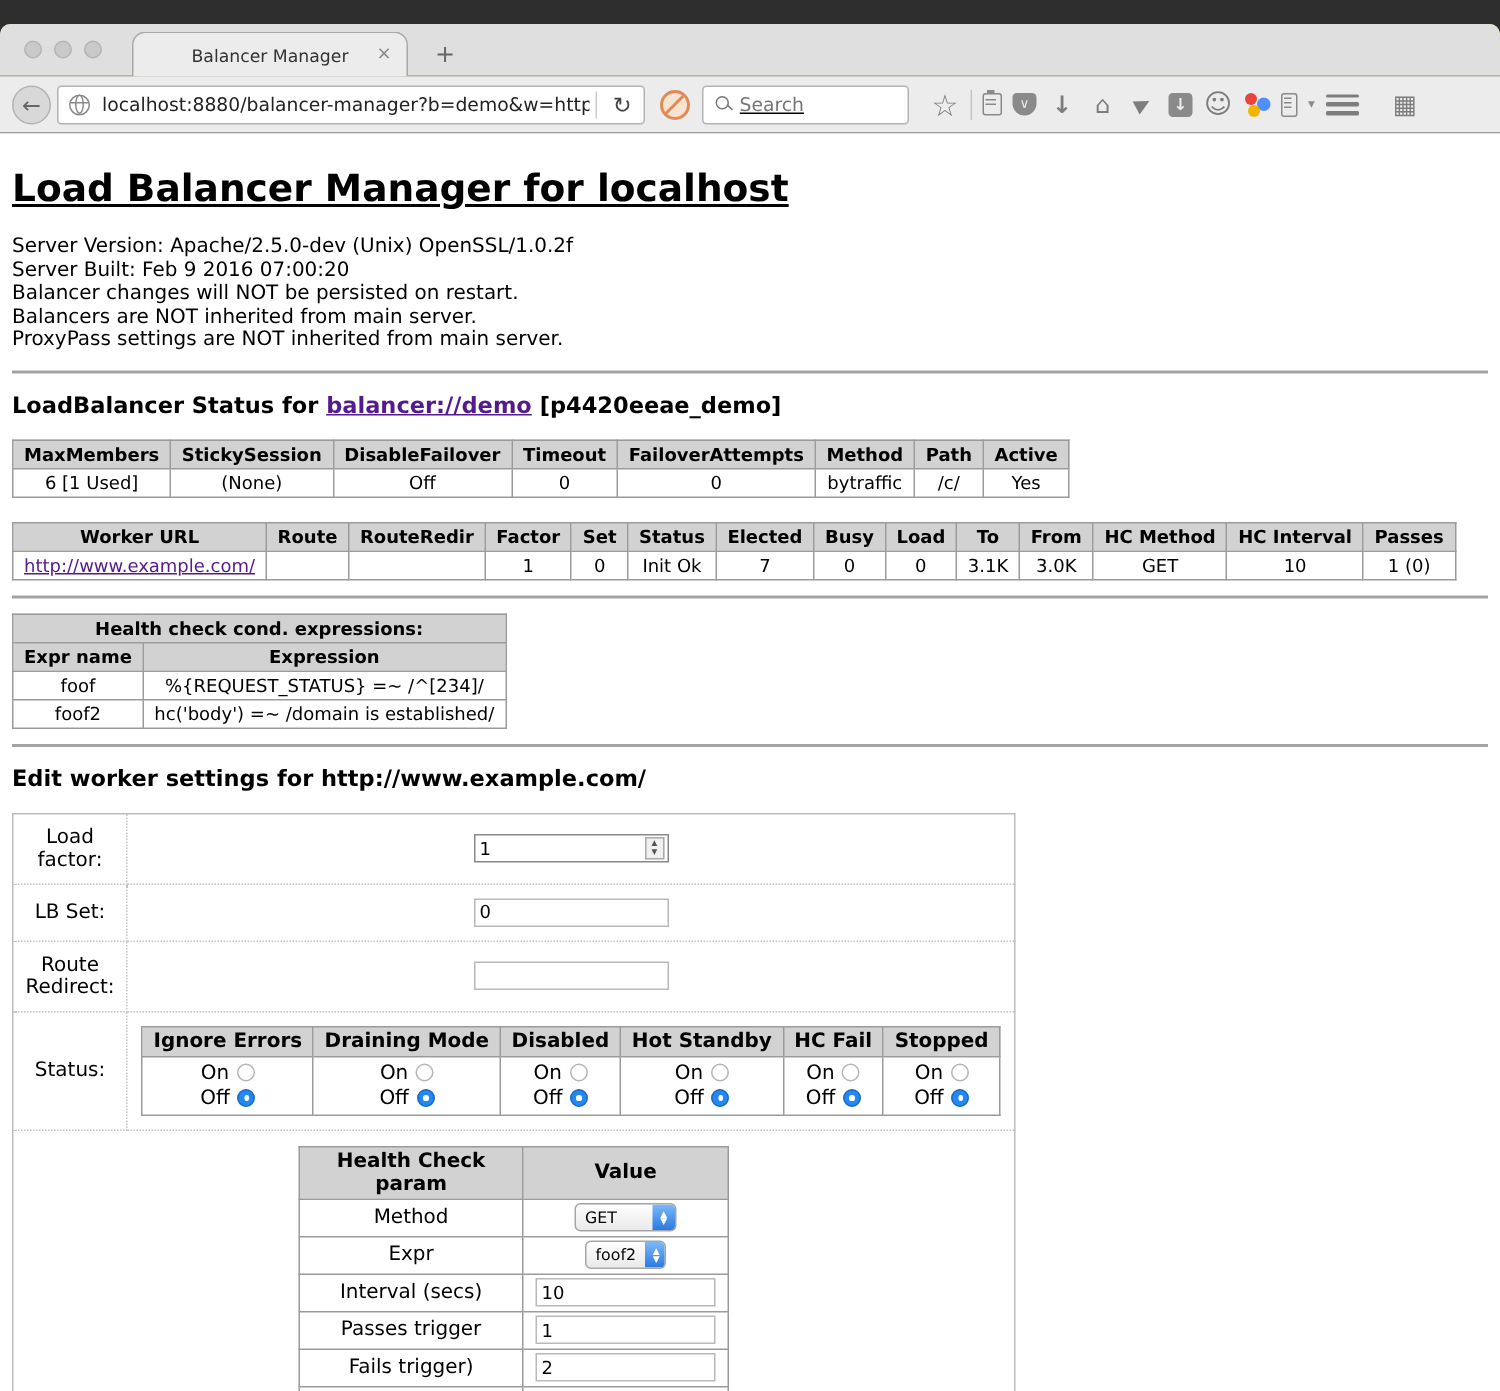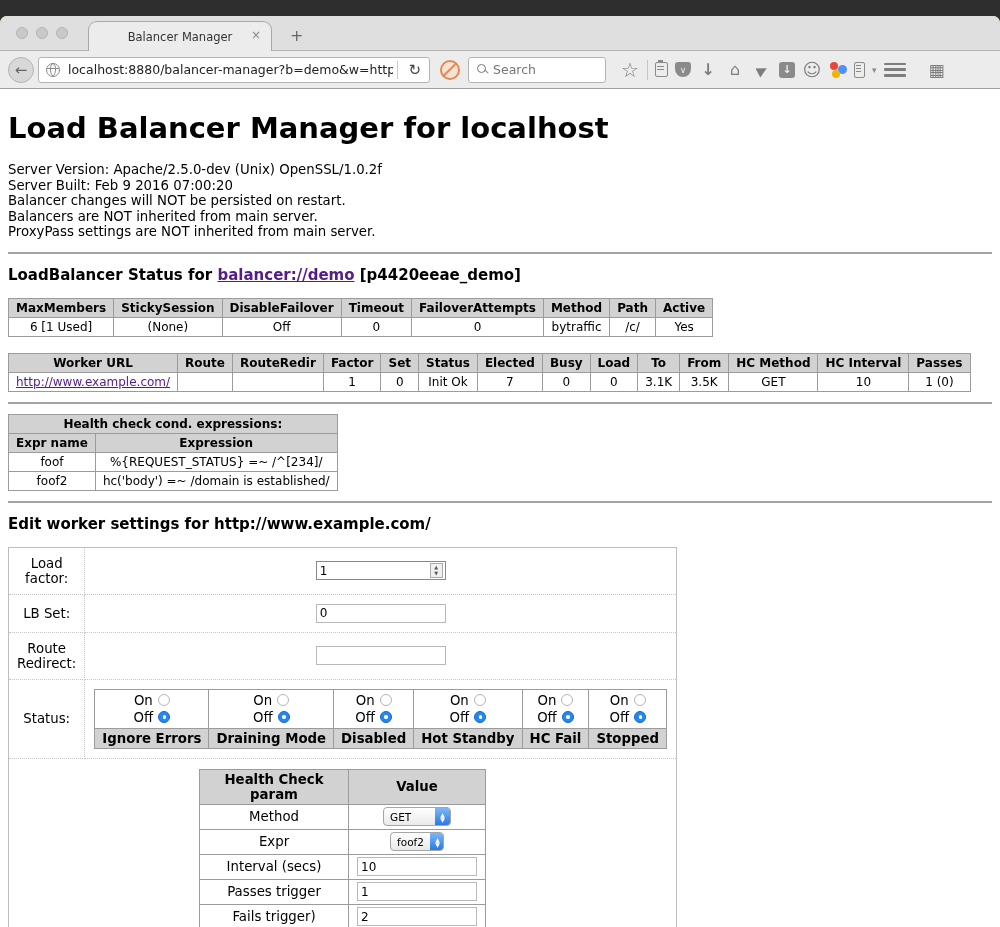--- a/index.html
+++ b/index.html
@@ -20,21 +20,21 @@
   .back-btn{width:26px;height:26px;border-radius:50%;background:#d8d8d8;border:1px solid #b3b3b3;color:#666;font-size:15px;display:flex;align-items:center;justify-content:center;box-sizing:border-box;flex:none;}
   .urlbar{width:392px;height:26px;background:#fff;border:1px solid #b3b3b3;border-radius:3px;margin-left:4px;display:flex;align-items:center;box-sizing:border-box;flex:none;}
   .globe{width:14px;height:14px;border:1.5px solid #8a8a8a;border-radius:50%;margin:0 6px 0 7px;position:relative;box-sizing:border-box;flex:none;}
   .globe::before{content:"";position:absolute;left:0;right:0;top:4px;border-top:1px solid #8a8a8a;}
   .globe::after{content:"";position:absolute;left:3px;top:-1px;width:4px;height:11px;border:1px solid #8a8a8a;border-radius:50%;}
   .url-input{border:none;outline:none;flex:1;font-size:12.5px;color:#222;font-family:inherit;background:transparent;min-width:0;}
   .url-div{width:1px;height:18px;background:#ccc;margin:0 2px;}
   .reload{font-size:15px;color:#444;padding:0 8px;}
   .blocked{width:20px;height:20px;border-radius:50%;border:2px solid #df8a57;margin:0 8px 0 10px;position:relative;box-sizing:border-box;background:#f6e3d2;flex:none;}
   .blocked::after{content:"";position:absolute;left:-1px;top:7px;width:17px;border-top:2px solid #df8a57;transform:rotate(-45deg);}
-  .searchbox{width:138px;height:26px;background:#fff;border:1px solid #b3b3b3;border-radius:3px;display:flex;align-items:center;box-sizing:border-box;flex:none;}
+  .searchbox{width:138px;height:26px;background:#fff;border:1px solid #b3b3b3;border-radius:3px;display:flex;align-items:center;box-sizing:border-box;flex:none;text-decoration:underline;}
   .mag{width:9px;height:9px;border:1.5px solid #777;border-radius:50%;margin:0 5px 2px 8px;position:relative;box-sizing:border-box;flex:none;}
   .mag::after{content:"";position:absolute;left:6px;top:6px;width:5px;border-top:1.5px solid #777;transform:rotate(45deg);}
   .search-input{border:none;outline:none;flex:1;font-size:12.5px;color:#222;font-family:inherit;background:transparent;min-width:0;}
   .tb-icons{display:flex;align-items:center;margin-left:14px;gap:7px;}
   .ticon{color:#7d7d7d;font-size:16px;width:20px;text-align:center;line-height:20px;}
   .star{font-size:20px;}
   .sep{width:1px;height:20px;background:#c4c4c4;}
   .clipboard{width:13px;height:15px;border:1.5px solid #8a8a8a;border-radius:2px;position:relative;box-sizing:border-box;}
   .clipboard::before{content:"";position:absolute;left:2px;top:-3px;width:5px;height:2px;background:#8a8a8a;}
   .clipboard::after{content:"";position:absolute;left:1px;top:3px;width:7px;height:1px;background:#8a8a8a;box-shadow:0 3px 0 #8a8a8a;}
@@ -50,21 +50,21 @@
   .dot-y{width:8px;height:8px;background:#f4b400;left:3px;top:9px;}
   .battery{width:11px;height:16px;border:1.5px solid #8a8a8a;border-radius:2px;position:relative;box-sizing:border-box;}
   .battery::after{content:"";position:absolute;left:1px;top:2px;width:5px;height:1px;background:#8a8a8a;box-shadow:0 3px 0 #8a8a8a,0 6px 0 #8a8a8a;}
   .caret{font-size:9px;color:#8a8a8a;}
   .hamburger{margin-left:auto;width:22px;height:14px;display:flex;flex-direction:column;justify-content:space-between;}
   .hamburger i{height:2.5px;background:#7d7d7d;border-radius:1px;}
   .grid-ic{font-size:17px;margin-left:14px;}
 
   
   .content{background:#fff;height:854px;overflow:hidden;padding:0 8px;box-sizing:border-box;font-size:13.3px;color:#000;}
-  h1{font-size:29px;margin:22px 0 17px;letter-spacing:0;}
+  h1{font-size:25px;margin:22px 0 17px;letter-spacing:0;text-decoration:underline;}
   .info{margin:0 0 12px;line-height:15.6px;}
   hr{border:none;height:2px;background:#a3a3a3;margin:10px 0;}
   h3{font-size:15px;margin:12px 0 14px;}
   a.vlink{color:#551a8b;}
 
   table.dtab{border-collapse:collapse;margin-bottom:16px;}
   table.dtab th,table.dtab td{border:1px solid #9b9b9b;font-size:12px;padding:2px 7px;text-align:center;white-space:nowrap;}
   table.dtab th{background:#d2d2d2;}
   table.worker{margin-top:16px;margin-bottom:0;}
   td.lcell{text-align:left;}
@@ -223,21 +223,21 @@
         <td class="lcell"><a href="#" class="vlink">http://www.example.com/</a></td>
         <td></td>
         <td></td>
         <td>1</td>
         <td>0</td>
         <td>Init Ok</td>
         <td>7</td>
         <td>0</td>
         <td>0</td>
         <td>3.1K</td>
-        <td>3.5K</td>
+        <td>3.0K</td>
         <td>GET</td>
         <td>10</td>
         <td>1 (0)</td>
 
       </tr>
     </tbody>
       </table>
 
     <hr>
 
@@ -283,88 +283,88 @@
       <tr>
         <td class="flabel">Route Redirect:</td>
         <td class="fval"><input class="text-input" value="" style=""></td>
       </tr>
       <tr>
         <td class="flabel">Status:</td>
         <td style="text-align:left;">
           <table class="status-table">
             <tbody>
                   <tr>
-              <td>
-                <div class="radio-line">
-                        <span>On</span>
-                        <span class="radio"></span>
-                      </div>
-                <div class="radio-line">
-                        <span>Off</span>
-                        <span class="radio sel"></span>
-                      </div>
-              </td>
-              <td>
-                <div class="radio-line">
-                        <span>On</span>
-                        <span class="radio"></span>
-                      </div>
-                <div class="radio-line">
-                        <span>Off</span>
-                        <span class="radio sel"></span>
-                      </div>
-              </td>
-              <td>
-                <div class="radio-line">
-                        <span>On</span>
-                        <span class="radio"></span>
-                      </div>
-                <div class="radio-line">
-                        <span>Off</span>
-                        <span class="radio sel"></span>
-                      </div>
-              </td>
-              <td>
-                <div class="radio-line">
-                        <span>On</span>
-                        <span class="radio"></span>
-                      </div>
-                <div class="radio-line">
-                        <span>Off</span>
-                        <span class="radio sel"></span>
-                      </div>
-              </td>
-              <td>
-                <div class="radio-line">
-                        <span>On</span>
-                        <span class="radio"></span>
-                      </div>
-                <div class="radio-line">
-                        <span>Off</span>
-                        <span class="radio sel"></span>
-                      </div>
-              </td>
-              <td>
-                <div class="radio-line">
-                        <span>On</span>
-                        <span class="radio"></span>
-                      </div>
-                <div class="radio-line">
-                        <span>Off</span>
-                        <span class="radio sel"></span>
-                      </div>
-              </td>
-            </tr>
-            <tr>
               <th>Ignore Errors</th>
               <th>Draining Mode</th>
               <th>Disabled</th>
               <th>Hot Standby</th>
               <th>HC Fail</th>
               <th>Stopped</th>
+            </tr>
+            <tr>
+              <td>
+                <div class="radio-line">
+                        <span>On</span>
+                        <span class="radio"></span>
+                      </div>
+                <div class="radio-line">
+                        <span>Off</span>
+                        <span class="radio sel"></span>
+                      </div>
+              </td>
+              <td>
+                <div class="radio-line">
+                        <span>On</span>
+                        <span class="radio"></span>
+                      </div>
+                <div class="radio-line">
+                        <span>Off</span>
+                        <span class="radio sel"></span>
+                      </div>
+              </td>
+              <td>
+                <div class="radio-line">
+                        <span>On</span>
+                        <span class="radio"></span>
+                      </div>
+                <div class="radio-line">
+                        <span>Off</span>
+                        <span class="radio sel"></span>
+                      </div>
+              </td>
+              <td>
+                <div class="radio-line">
+                        <span>On</span>
+                        <span class="radio"></span>
+                      </div>
+                <div class="radio-line">
+                        <span>Off</span>
+                        <span class="radio sel"></span>
+                      </div>
+              </td>
+              <td>
+                <div class="radio-line">
+                        <span>On</span>
+                        <span class="radio"></span>
+                      </div>
+                <div class="radio-line">
+                        <span>Off</span>
+                        <span class="radio sel"></span>
+                      </div>
+              </td>
+              <td>
+                <div class="radio-line">
+                        <span>On</span>
+                        <span class="radio"></span>
+                      </div>
+                <div class="radio-line">
+                        <span>Off</span>
+                        <span class="radio sel"></span>
+                      </div>
+              </td>
             </tr>
           </tbody>
               </table>
         </td>
       </tr>
       <tr>
         <td colspan="2">
           <table class="hc-table">
             <tbody>
                   <tr>

